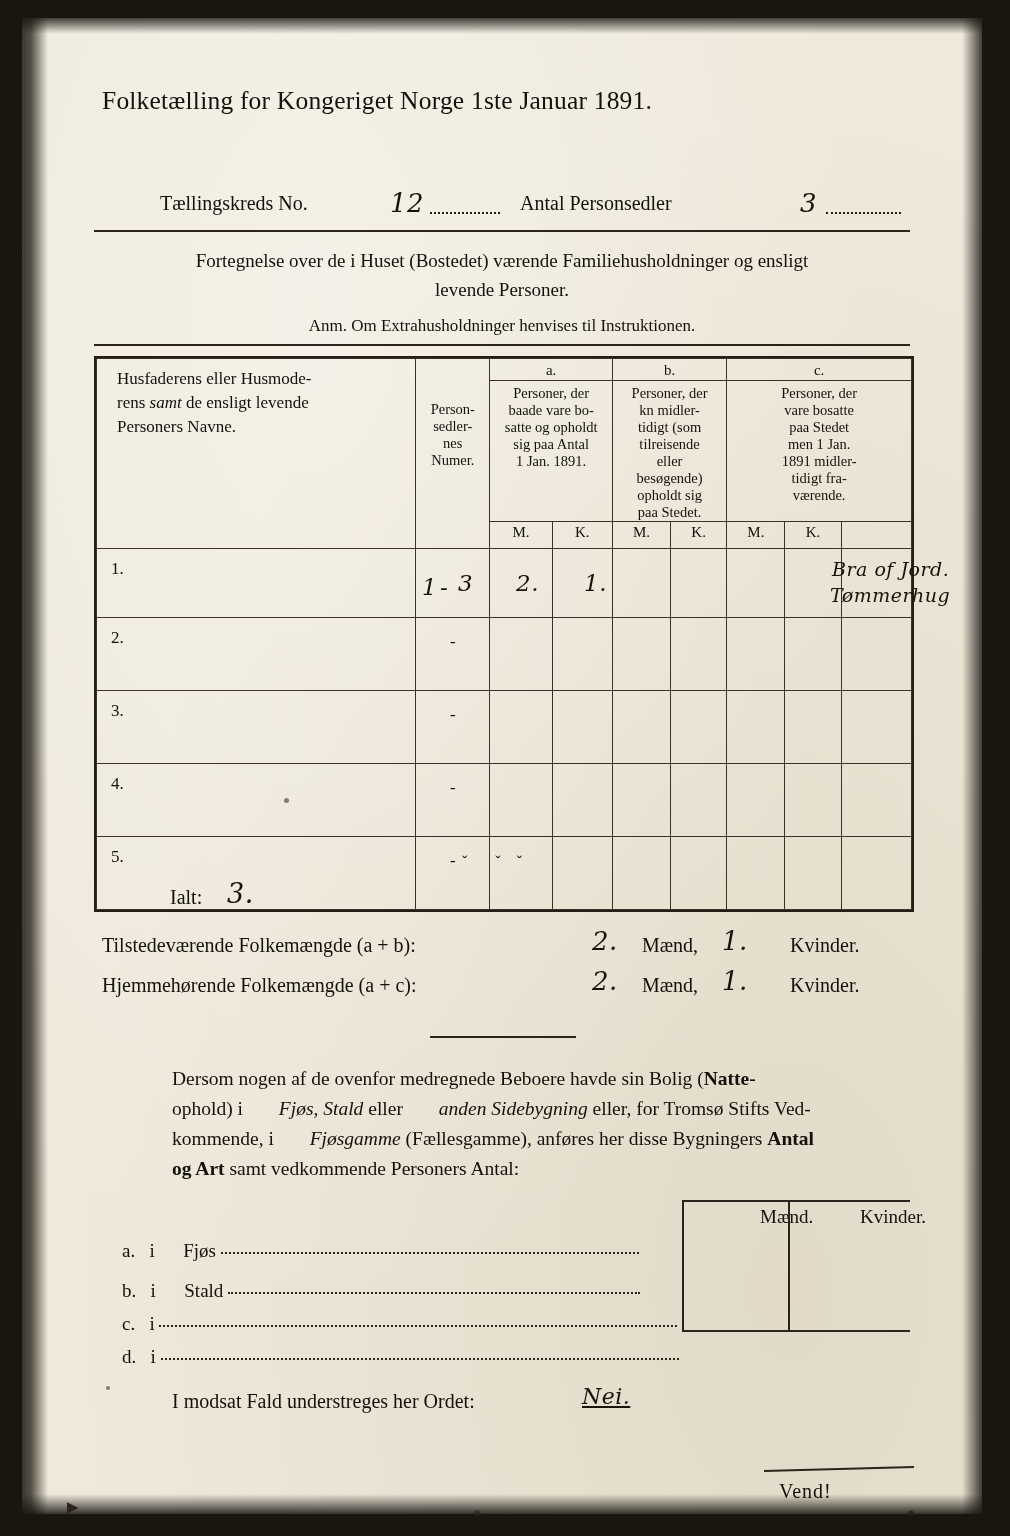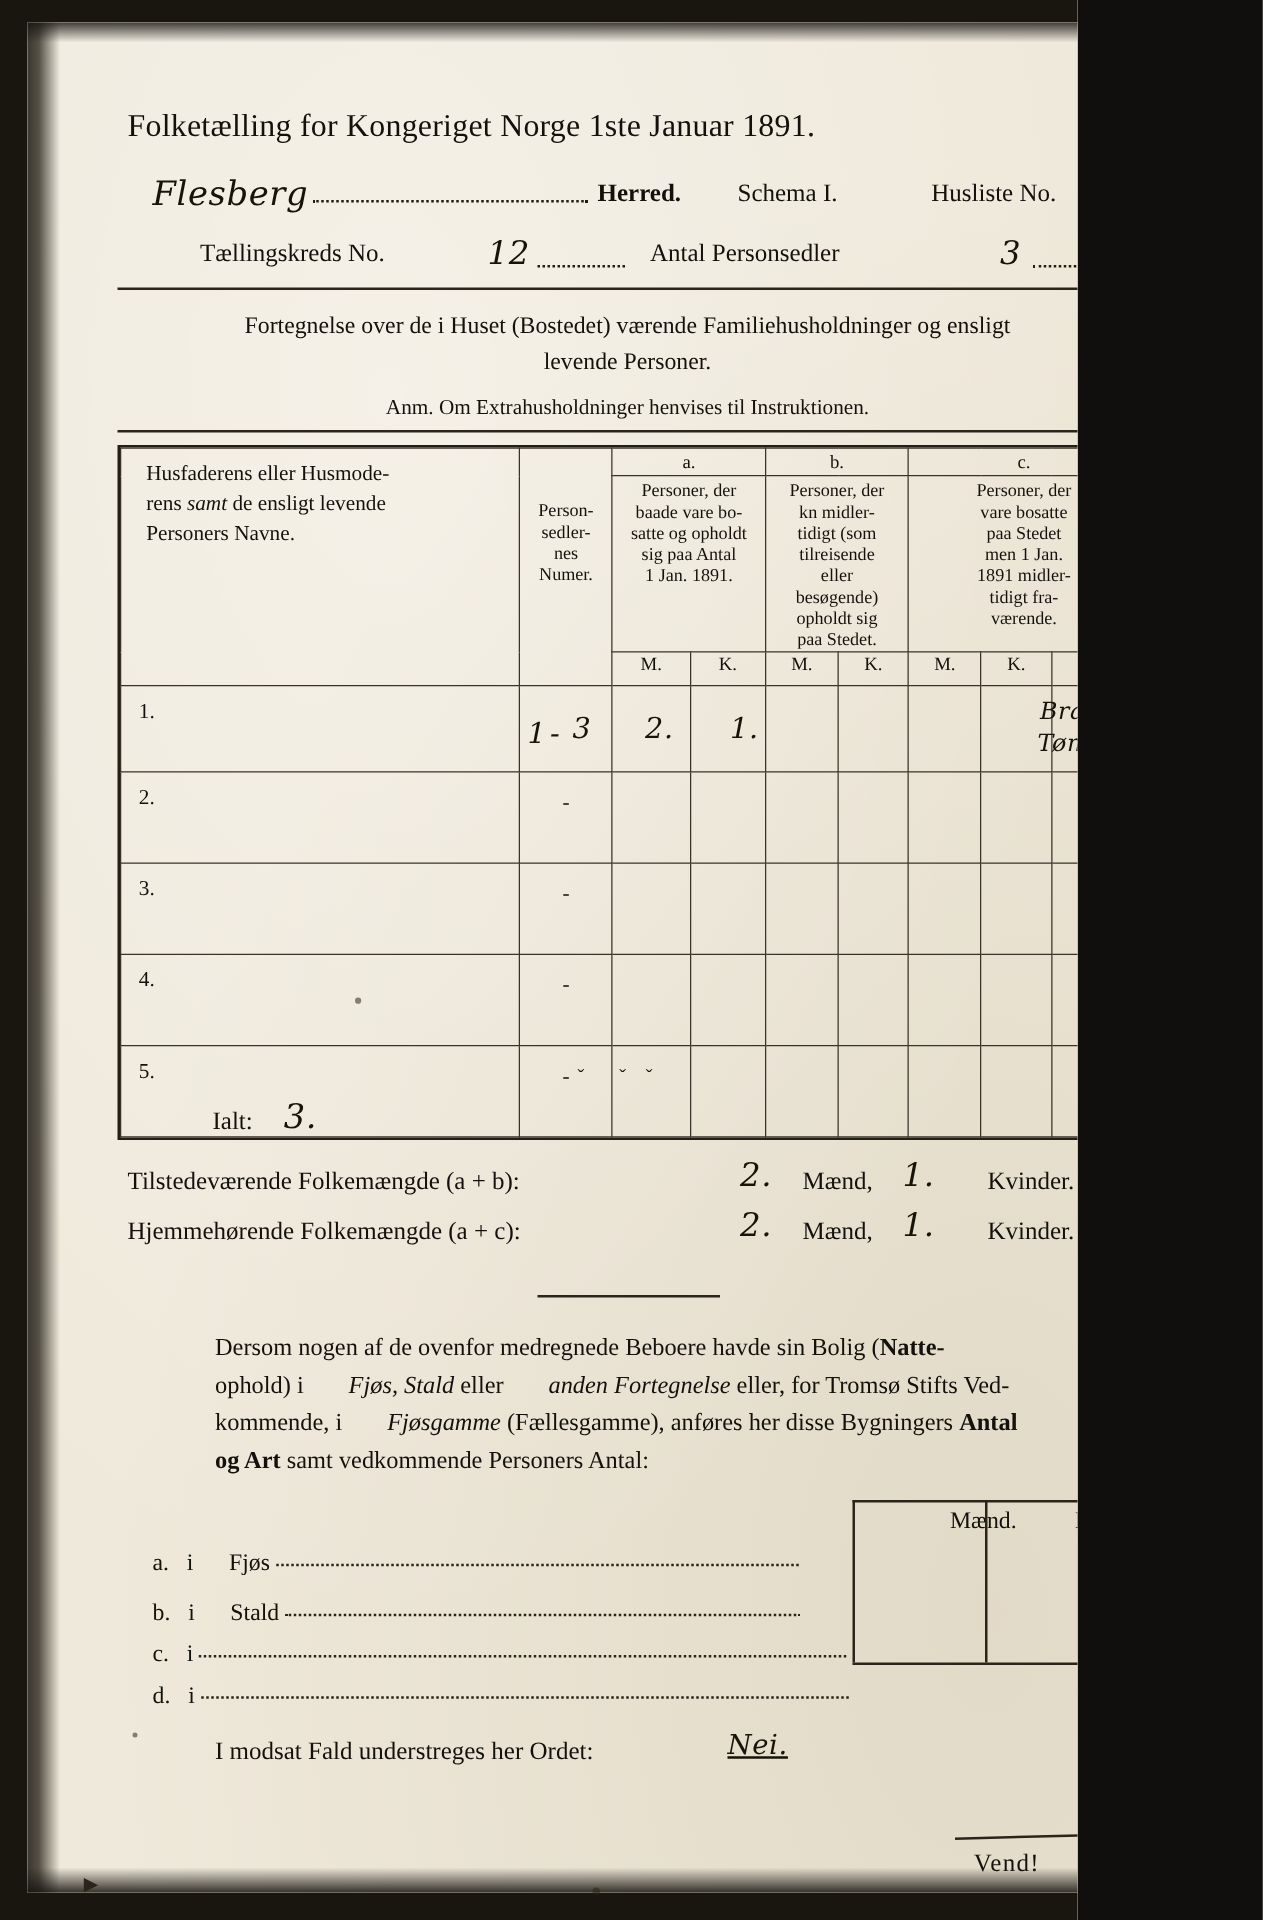--- a/index.html
+++ b/index.html
@@ -1,18 +1,18 @@
 <!DOCTYPE html>
 <html><head>
 <meta charset="utf-8">
 <style>
   html,body{margin:0;padding:0;background:#100f0d;}
   body{width:1010px;height:1536px;font-family:"Liberation Serif",serif;}
   #page{
-    position:relative;width:862px;height:1536px;overflow:hidden;
+    position:relative;width:1010px;height:1536px;overflow:hidden;
     background:#efe9dc;
   }
   .scanframe{
     position:absolute;inset:0;
     background:#18160f;
   }
   .sheet{
     position:absolute;left:22px;top:18px;width:960px;height:1496px;
     background:#efeade;
     box-shadow:inset 0 0 40px rgba(120,105,80,.25);
@@ -120,30 +120,20 @@
 
   <div class="sheet">
     <div class="paper"></div>
     <div class="edge-l"></div>
     <div class="edge-t"></div>
     <div class="edge-b"></div>
     <div class="edge-r"></div>
 
     <div class="title ink">Folketælling for Kongeriget Norge 1ste Januar 1891.</div>
 
-    <div class="line2">
-      <div class="l2-place hand">Flesberg</div>
-      <div class="l2-dots1"></div>
-      <div class="l2-herred ink">Herred.</div>
-      <div class="l2-schema ink">Schema I.</div>
-      <div class="l2-husliste ink">Husliste No.</div>
-      <div class="l2-huslisteno hand">7</div>
-      <div class="l2-dots2"></div>
-      <div class="l2-date hand">3/2. 91.</div>
-    </div>
 
     <div class="line3">
       <div class="l3-a ink">Tællingskreds No.</div>
       <div class="l3-num hand">12</div>
       <div class="l3-dots"></div>
       <div class="l3-b ink">Antal Personsedler</div>
       <div class="l3-antal hand">3</div>
       <div class="l3-dots2"></div>
     </div>
 
@@ -307,21 +297,21 @@
     <div class="tot2 ink">Hjemmehørende Folkemængde (a + c):</div>
     <div class="tot-v hand" style="left:570px;top:948px;">2.</div>
     <div class="tot-l ink" style="left:620px;top:956px;">Mænd,</div>
     <div class="tot-v hand" style="left:700px;top:948px;">1.</div>
     <div class="tot-l ink" style="left:768px;top:956px;">Kvinder.</div>
 
     <div class="divider"></div>
 
     <div class="para ink">
       <div><span>Dersom nogen af de ovenfor medregnede Beboere havde sin Bolig (</span><b>Natte-</b></div>
-      <div><span>ophold) i </span><i>Fjøs, Stald</i><span> eller </span><i>anden Fortegnelse</i><span> eller, for Tromsø Stifts Ved-</span></div>
+      <div><span>ophold) i </span><i>Fjøs, Stald</i><span> eller </span><i>anden Sidebygning</i><span> eller, for Tromsø Stifts Ved-</span></div>
       <div><span>kommende, i </span><i>Fjøsgamme</i><span> (Fællesgamme), anføres her disse Bygningers </span><b>Antal</b></div>
       <div><b>og Art</b><span> samt vedkommende Personers Antal:</span></div>
     </div>
 
     <div class="mk2 ink" style="left:690px;">Mænd.</div>
     <div class="mk2 ink" style="left:790px;">Kvinder.</div>
     <div class="hline" style="left:660px;top:1182px;width:228px;"></div>
     <div class="vline" style="left:660px;top:1182px;height:130px;"></div>
     <div class="vline" style="left:766px;top:1182px;height:130px;"></div>
     <div class="hline" style="left:660px;top:1312px;width:228px;"></div>

